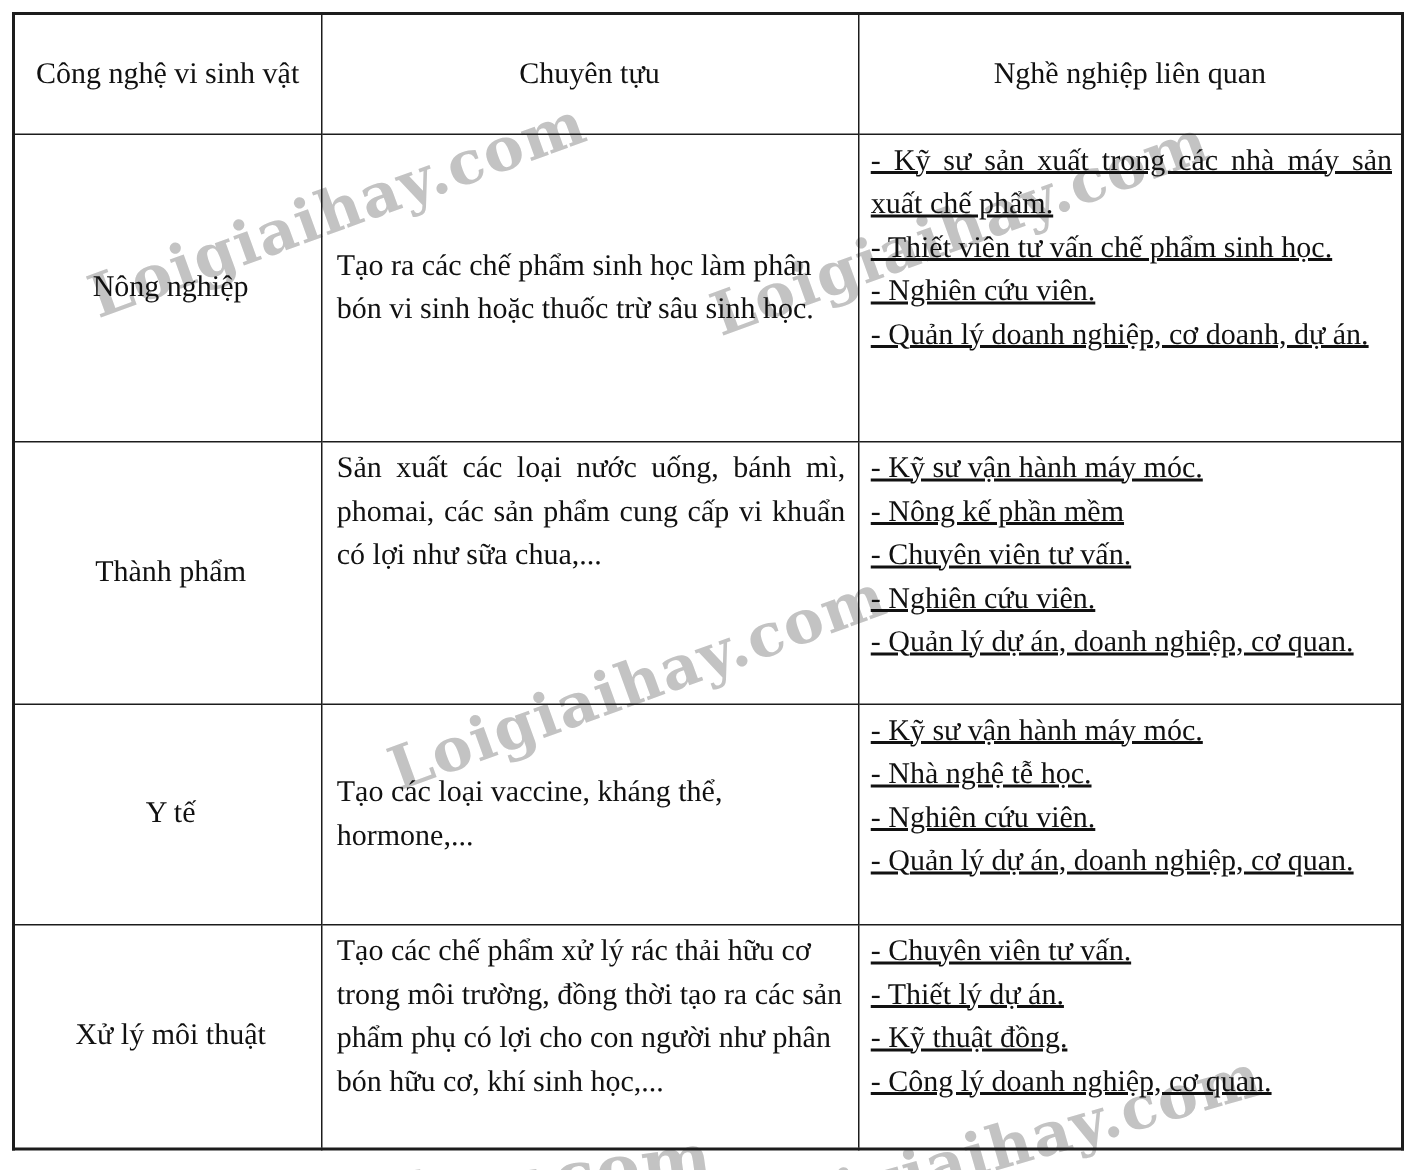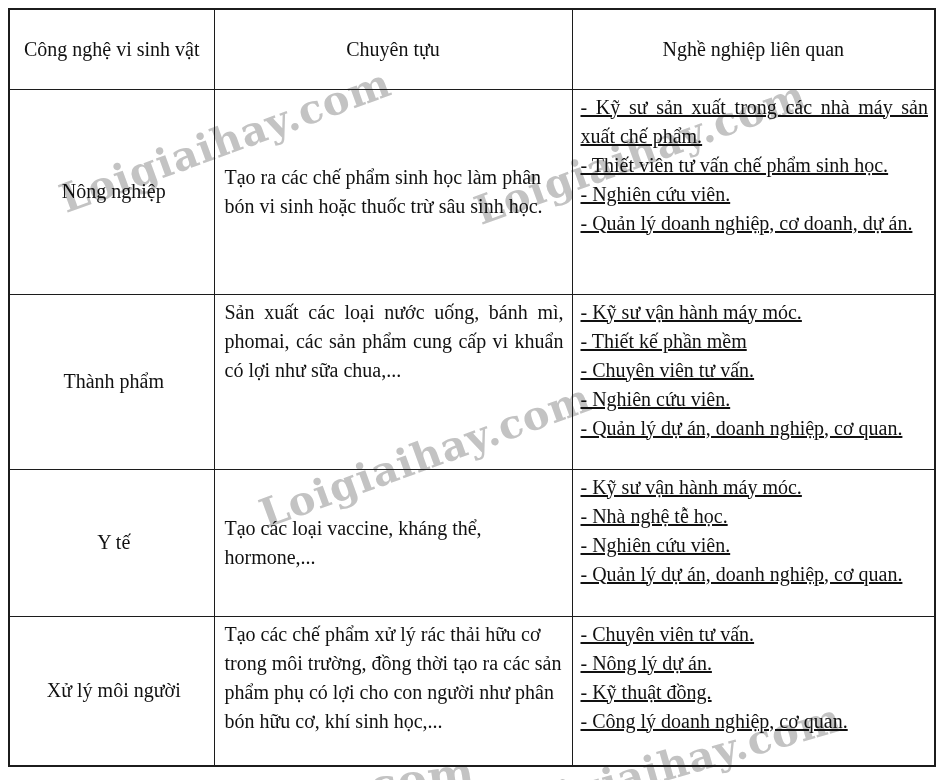--- a/index.html
+++ b/index.html
@@ -111,46 +111,46 @@
     </td>
   </tr>
 
   <tr class="r2">
     <td class="c1">Thành phẩm</td>
     <td class="c2 va-top">
       <p class="just">Sản xuất các loại nước uống, bánh mì, phomai, các sản phẩm cung cấp vi khuẩn có lợi như sữa chua,...</p>
     </td>
     <td class="c3">
       <p>- Kỹ sư vận hành máy móc.</p>
-      <p>- Thiết kế phần mềm</p>
+      <p>- Nông kế phần mềm</p>
       <p>- Chuyên viên tư vấn.</p>
       <p>- Nghiên cứu viên.</p>
       <p>- Quản lý  dự án, doanh nghiệp, cơ quan.</p>
     </td>
   </tr>
 
   <tr class="r3">
     <td class="c1">Y tế</td>
     <td class="c2 va-mid">
       <p>Tạo các loại vaccine, kháng thể, hormone,...</p>
     </td>
     <td class="c3">
       <p>- Kỹ sư vận hành máy móc.</p>
       <p>- Nhà nghệ tễ học.</p>
       <p>- Nghiên cứu viên.</p>
       <p>- Quản lý dự án, doanh nghiệp, cơ quan.</p>
     </td>
   </tr>
 
   <tr class="r4">
-    <td class="c1">Xử lý môi người</td>
+    <td class="c1">Xử lý môi thuật</td>
     <td class="c2 va-top">
       <p>Tạo các chế phẩm xử lý rác thải hữu cơ trong môi trường, đồng thời tạo ra các sản phẩm phụ có lợi cho con người như phân bón hữu cơ, khí sinh học,...</p>
     </td>
     <td class="c3 no-just">
       <p>- Chuyên viên tư vấn.</p>
-      <p>- Nông lý dự án.</p>
+      <p>- Thiết lý dự án.</p>
       <p>- Kỹ thuật đồng.</p>
       <p>- Công lý doanh nghiệp, cơ quan.</p>
     </td>
   </tr>
 </tbody>
   </table>
 
 </body></html>

